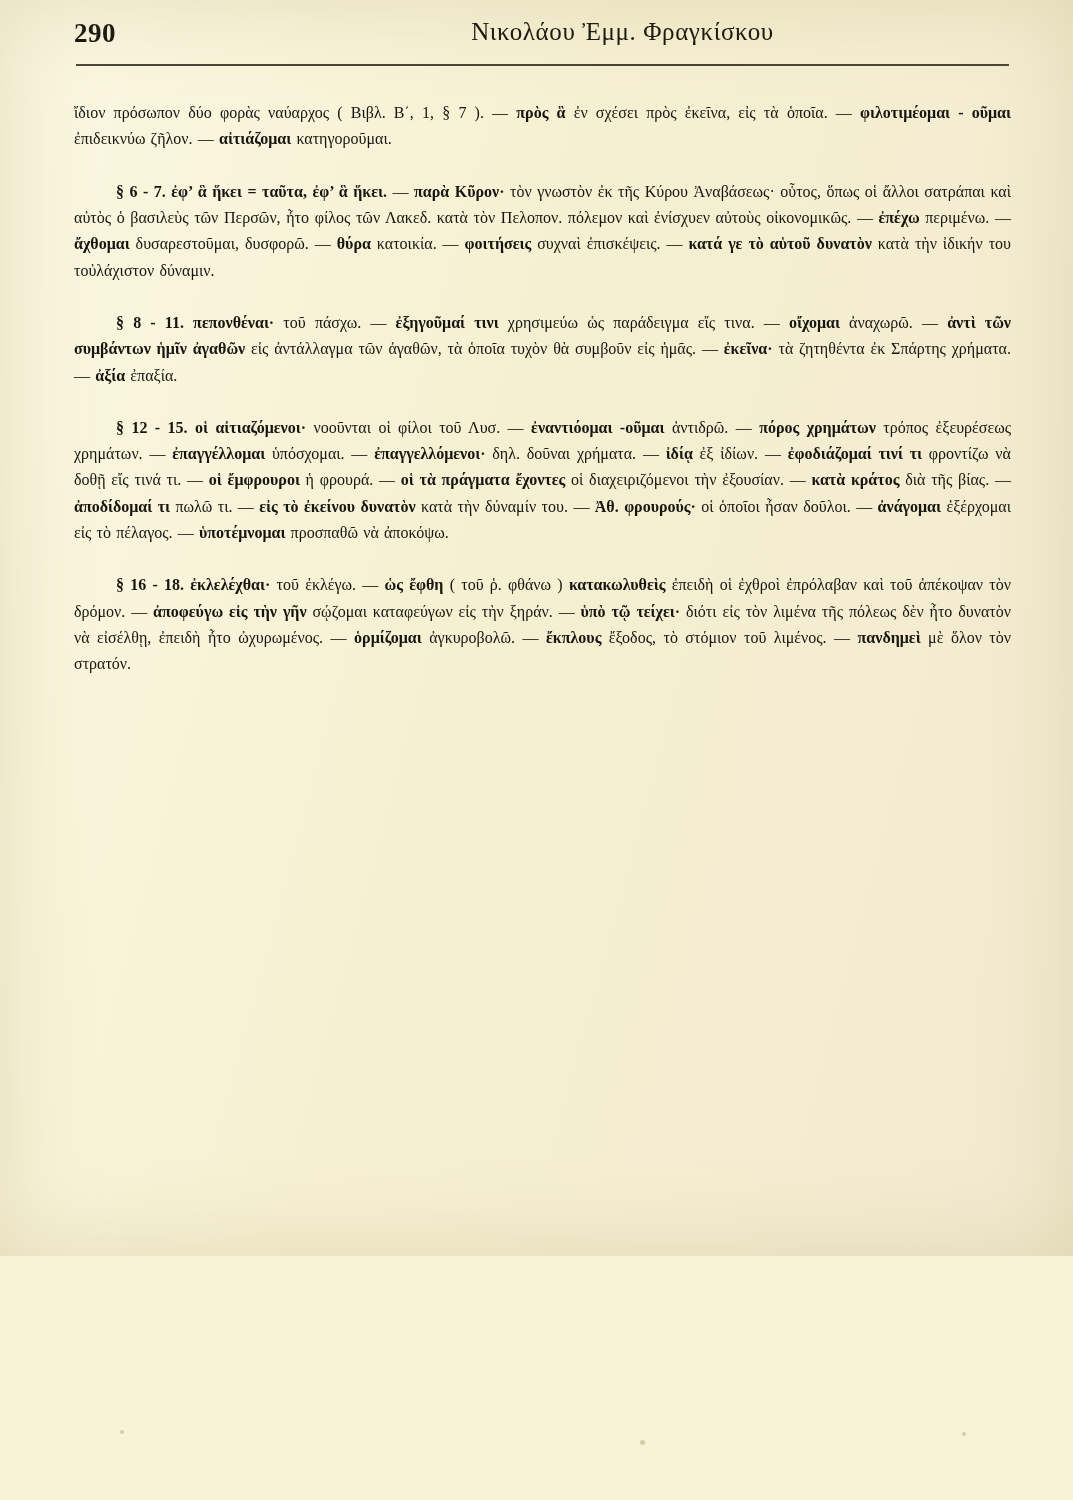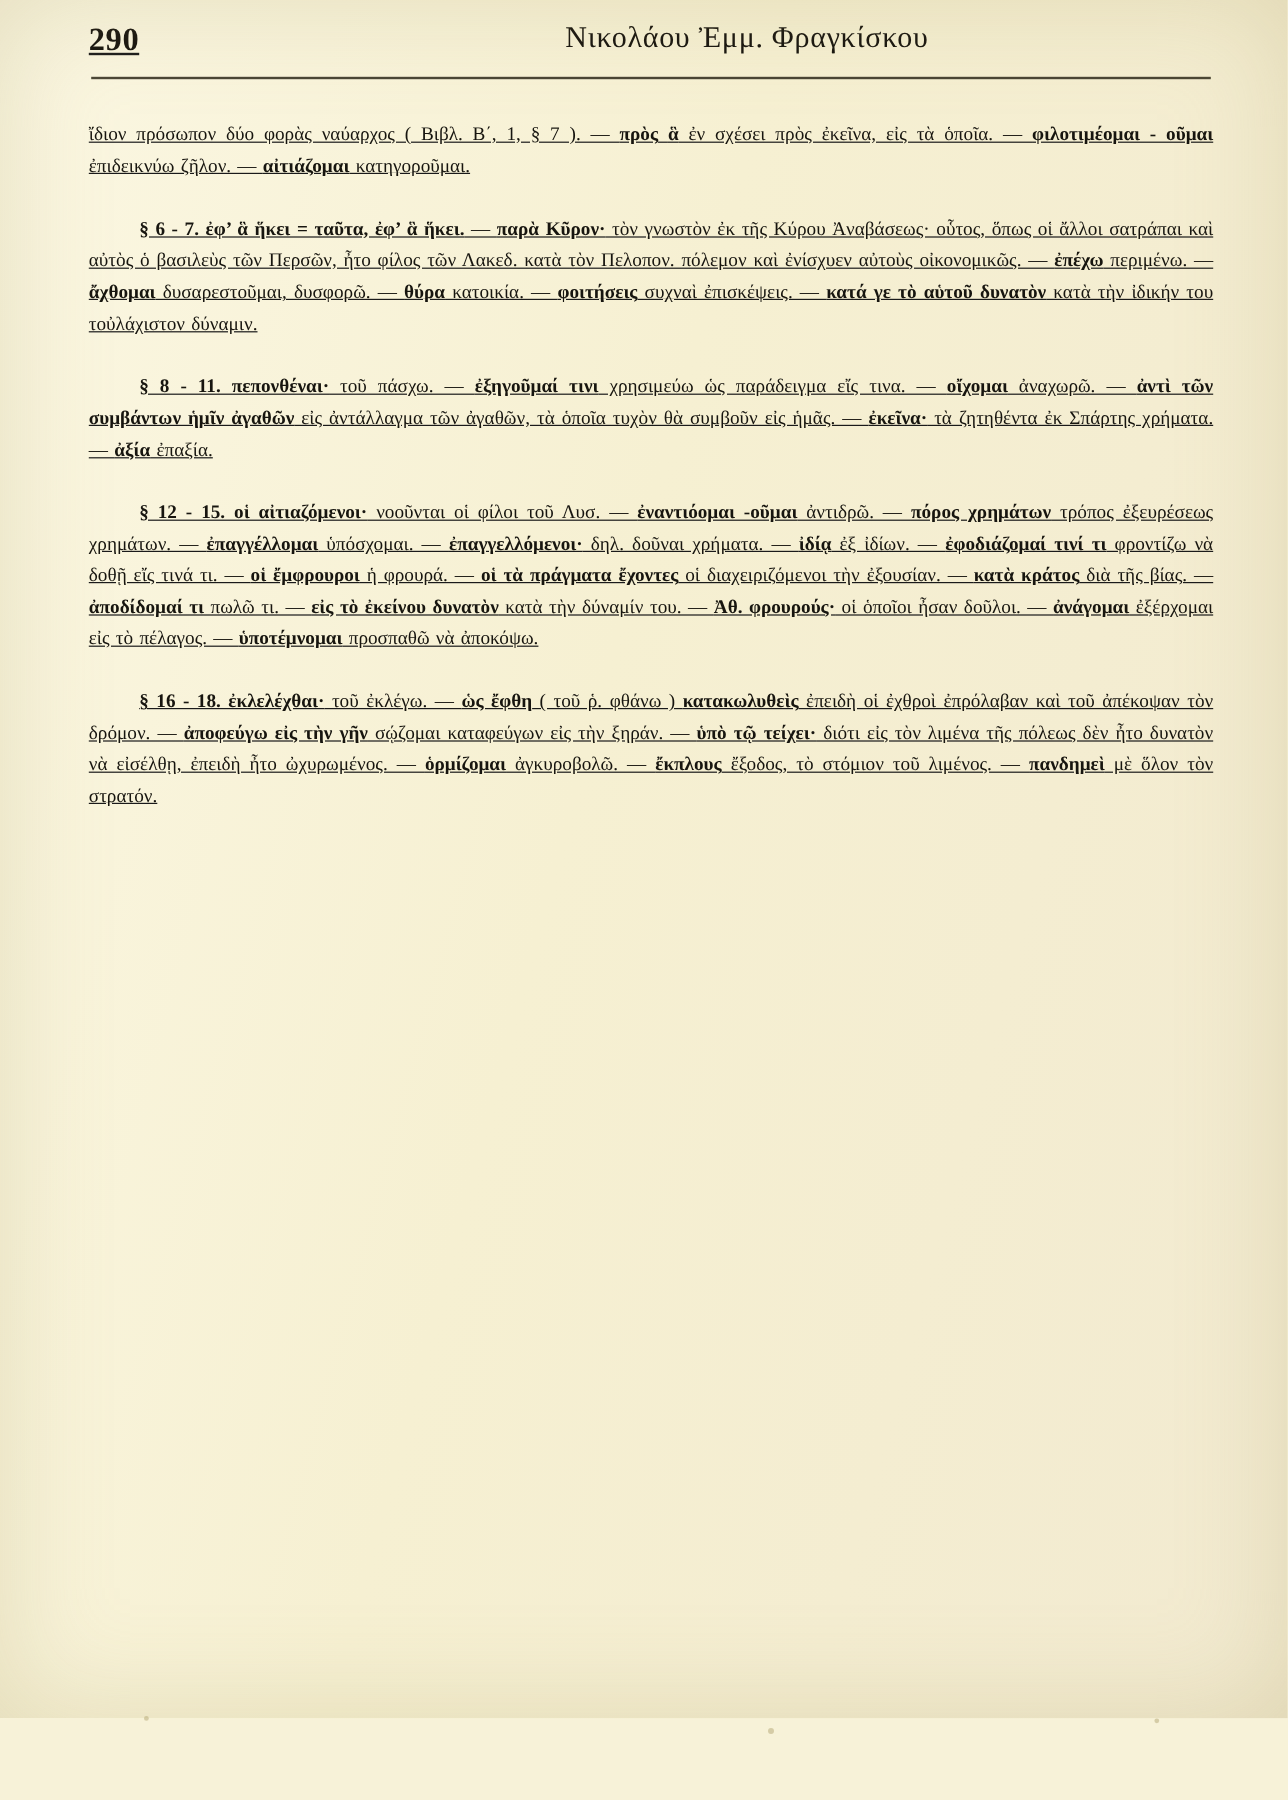--- a/index.html
+++ b/index.html
@@ -10,25 +10,24 @@
     width: 1073px;
     height: 1500px;
     background: #f7f2d8;
     font-family: "Liberation Serif", serif;
     color: #1a1a1a;
     overflow: hidden;
   }
   .page {
     position: relative;
     width: 1073px;
-    height: 1432px;
+    height: 1256px;
     box-sizing: border-box;
     background: linear-gradient(105deg, #fbf7e2 0%, #f6f0d2 45%, #f2ead0 100%);
     padding: 18px 62px 0 74px;
-    text-decoration: underline;
   }
   .page::after {
     content: "";
     position: absolute;
     left: 0; top: 0; right: 0; bottom: 0;
     pointer-events: none;
     box-shadow: inset 0 0 90px rgba(180,165,110,0.30);
   }
   .header {
     display: flex;

